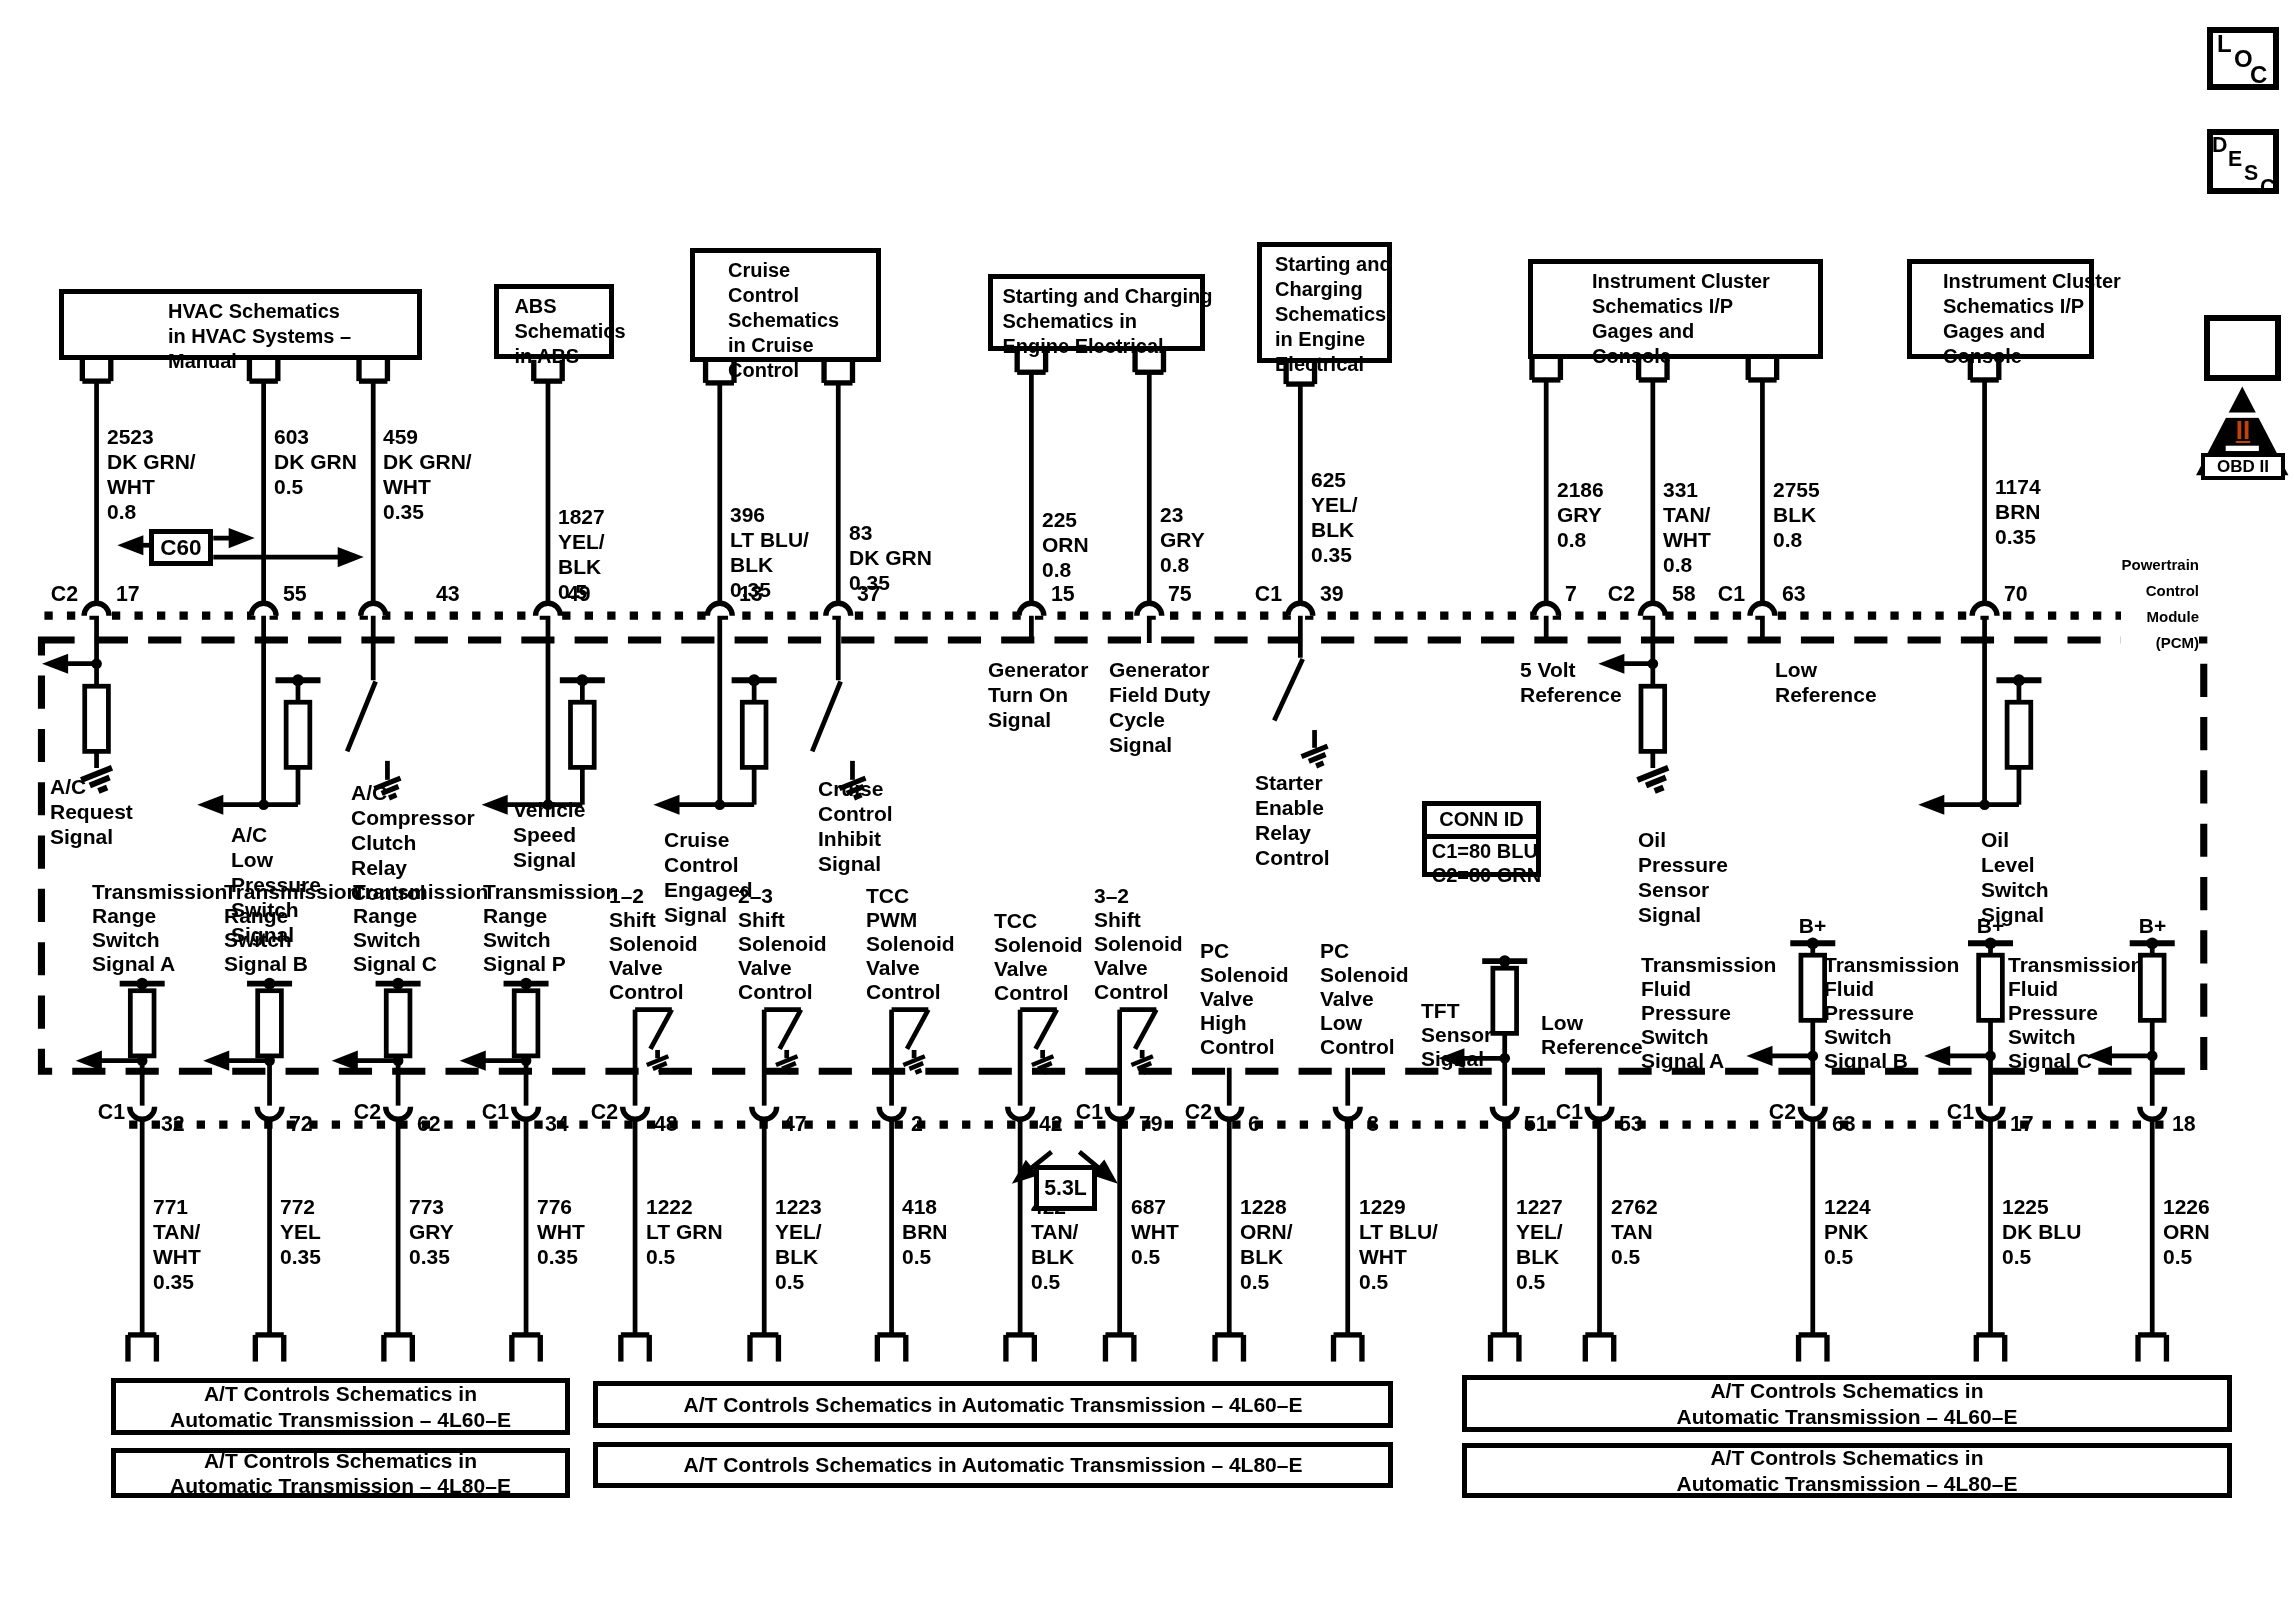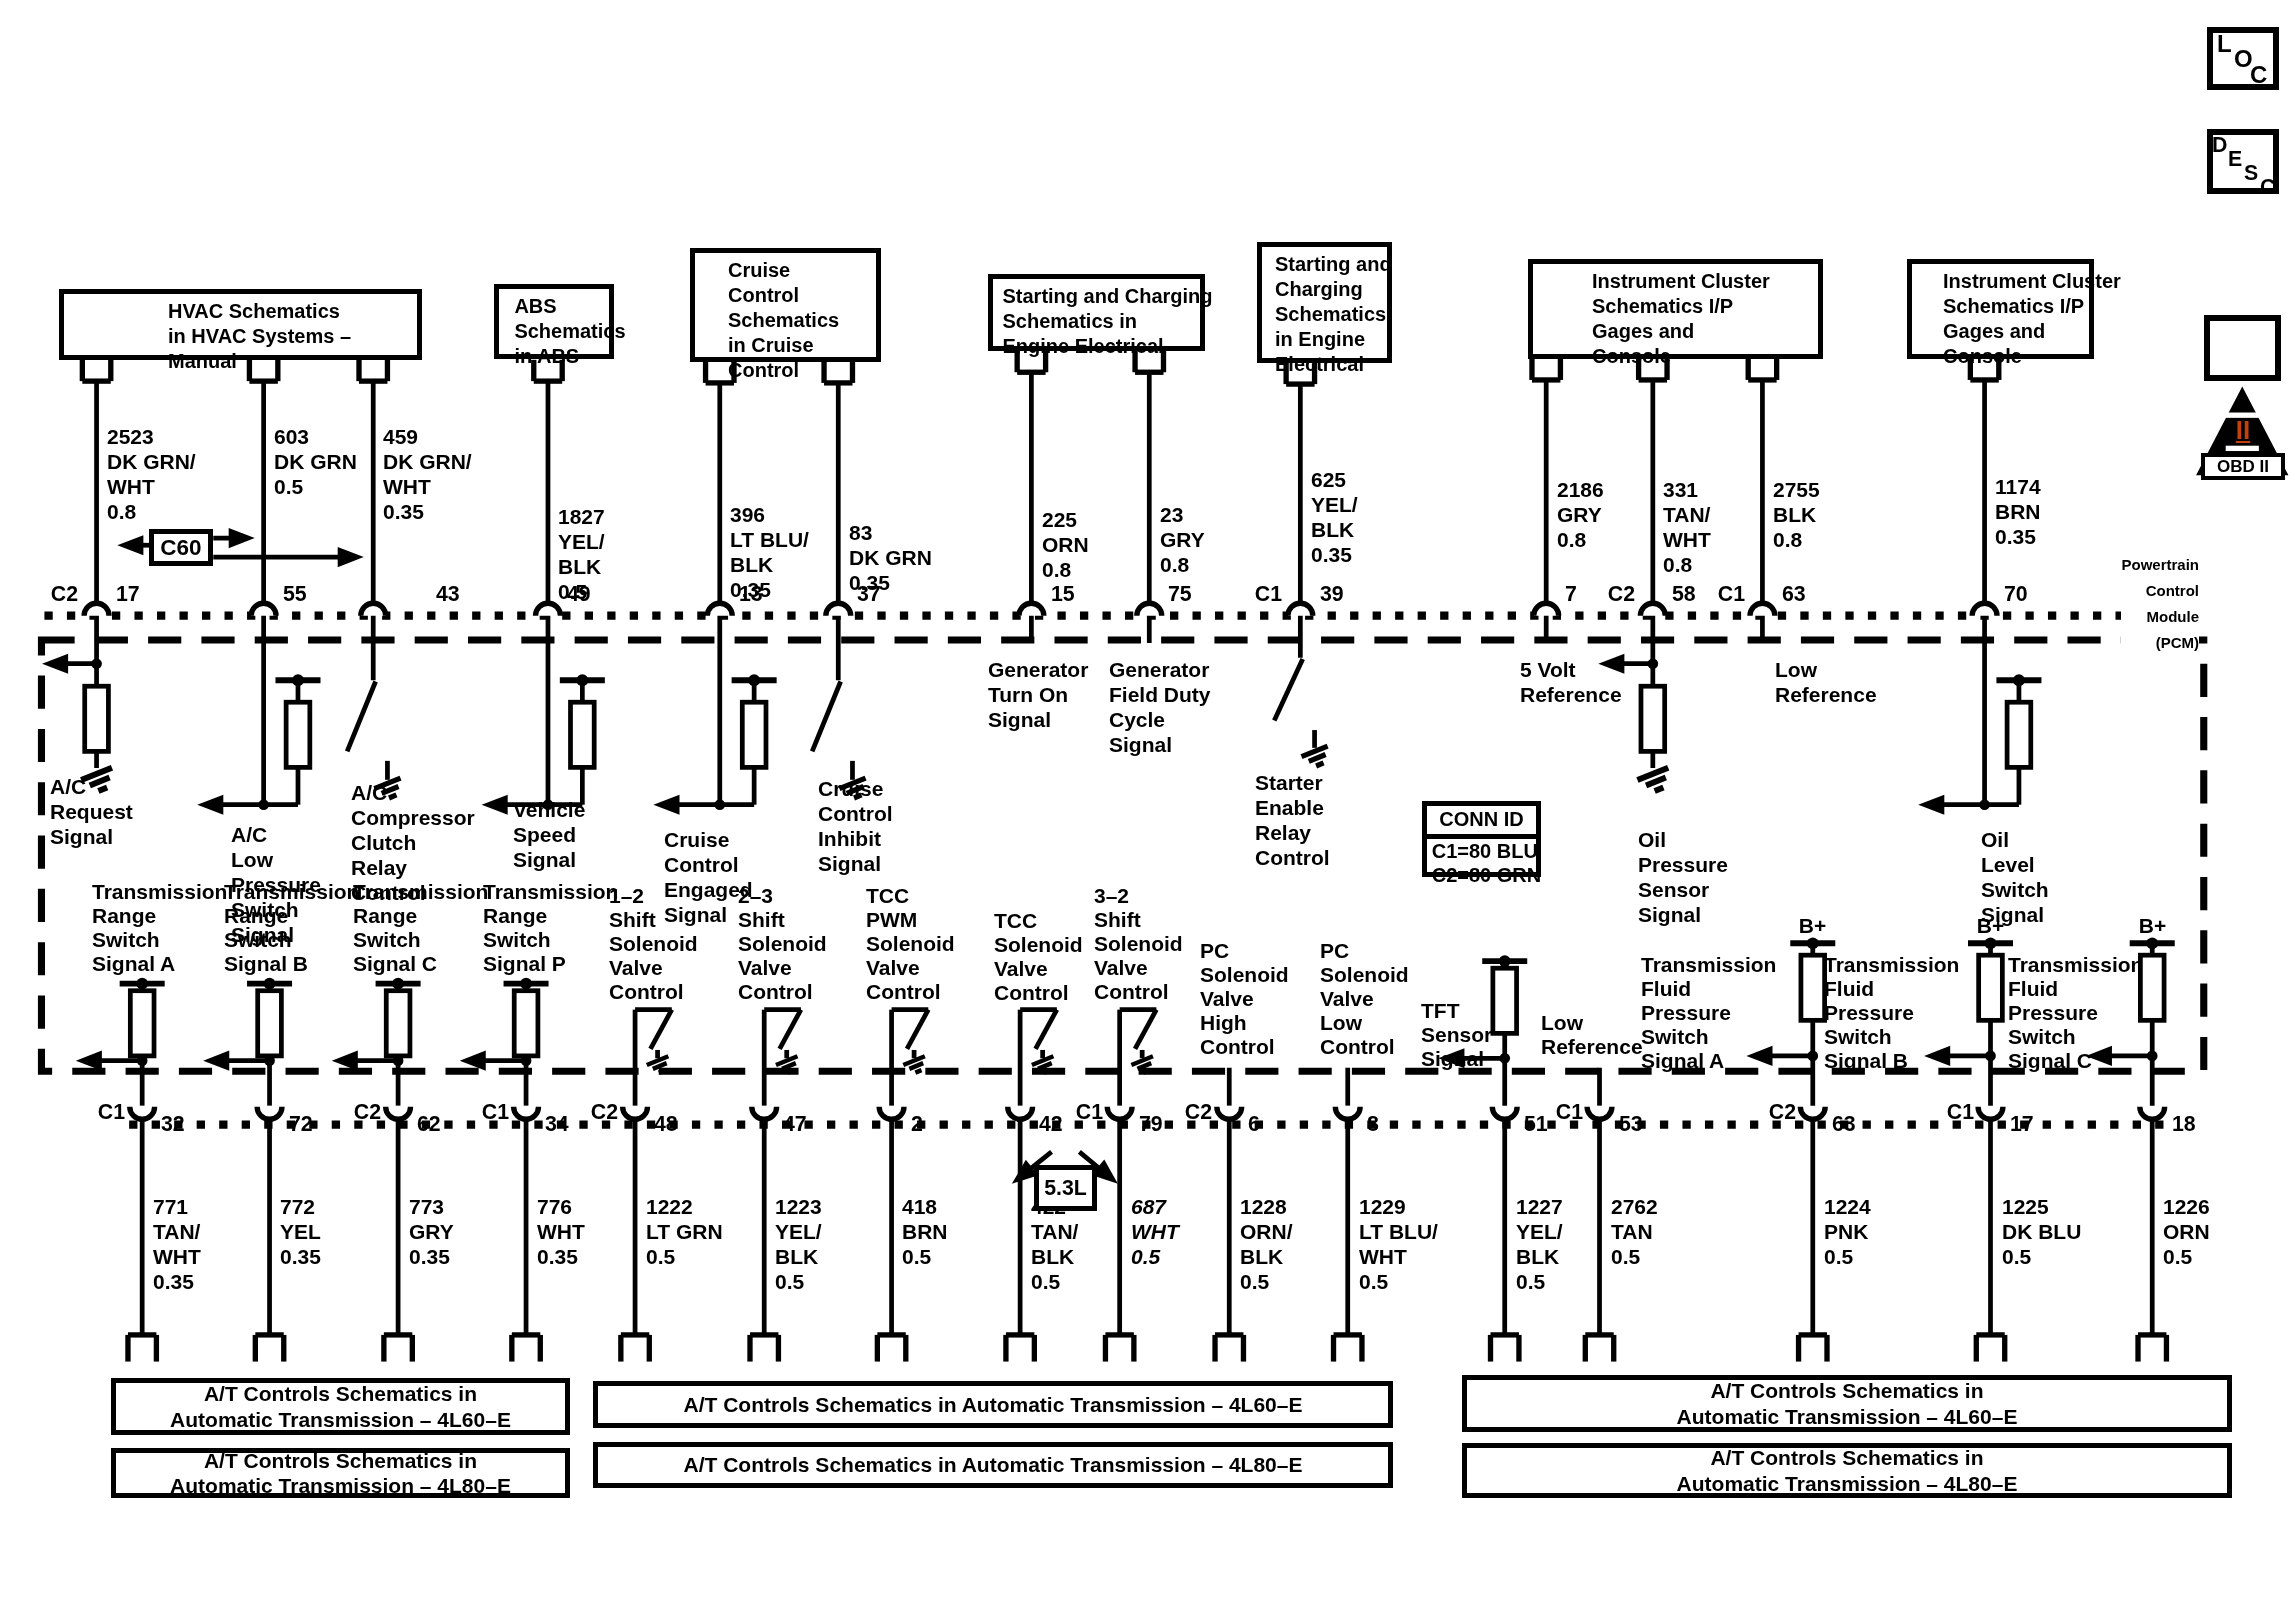--- a/index.html
+++ b/index.html
@@ -601,21 +601,21 @@
       <div class="lbl" style="left: 1031px; top: 1194px;">422
 TAN/
 BLK
 0.5</div>
       <div class="lbl" style="left: 994px; top: 909px; line-height: 24px;">TCC
 Solenoid
 Valve
 Control</div>
       <div class="lbl pin" style="left: auto; top: 1100px; right: 1192px;">C1</div>
       <div class="lbl pin" style="left: 1139px; top: 1112px;">79</div>
-      <div class="lbl" style="left: 1131px; top: 1194px; font-style: italic;">687
+      <div class="lbl" style="left: 1131px; top: 1194px;">687
 WHT
 0.5</div>
       <div class="lbl" style="left: 1094px; top: 884px; line-height: 24px;">3–2
 Shift
 Solenoid
 Valve
 Control</div>
       <div class="lbl pin" style="left: auto; top: 1100px; right: 1083px;">C2</div>
       <div class="lbl pin" style="left: 1248px; top: 1112px;">6</div>
       <div class="lbl" style="left: 1240px; top: 1194px;">1228

